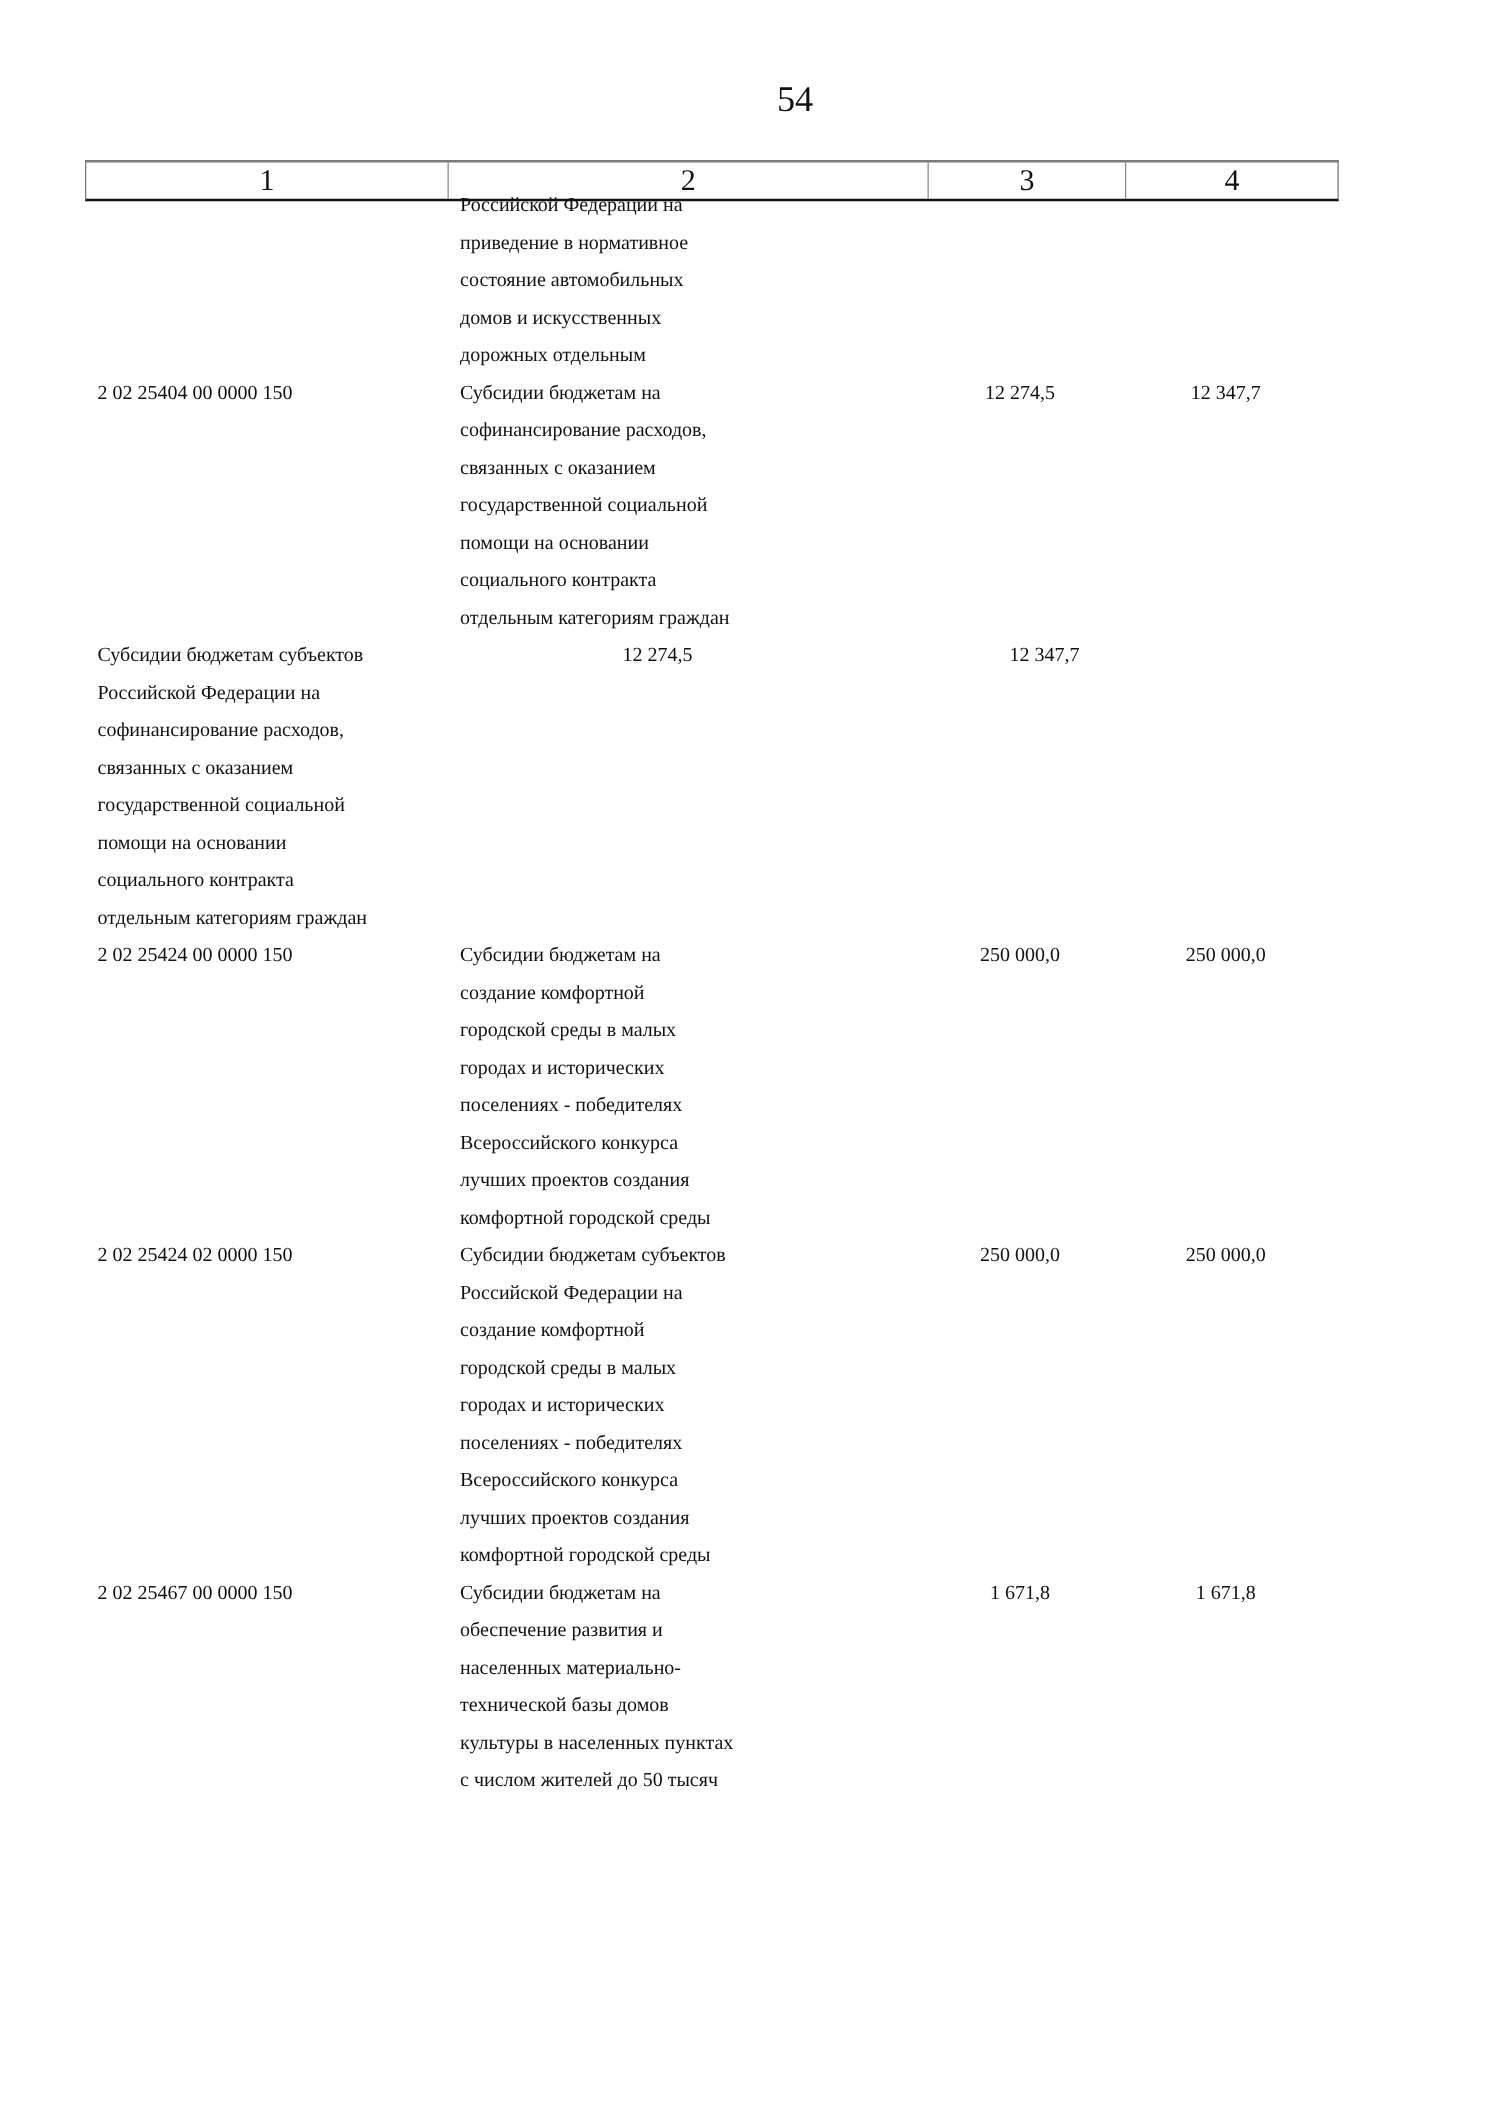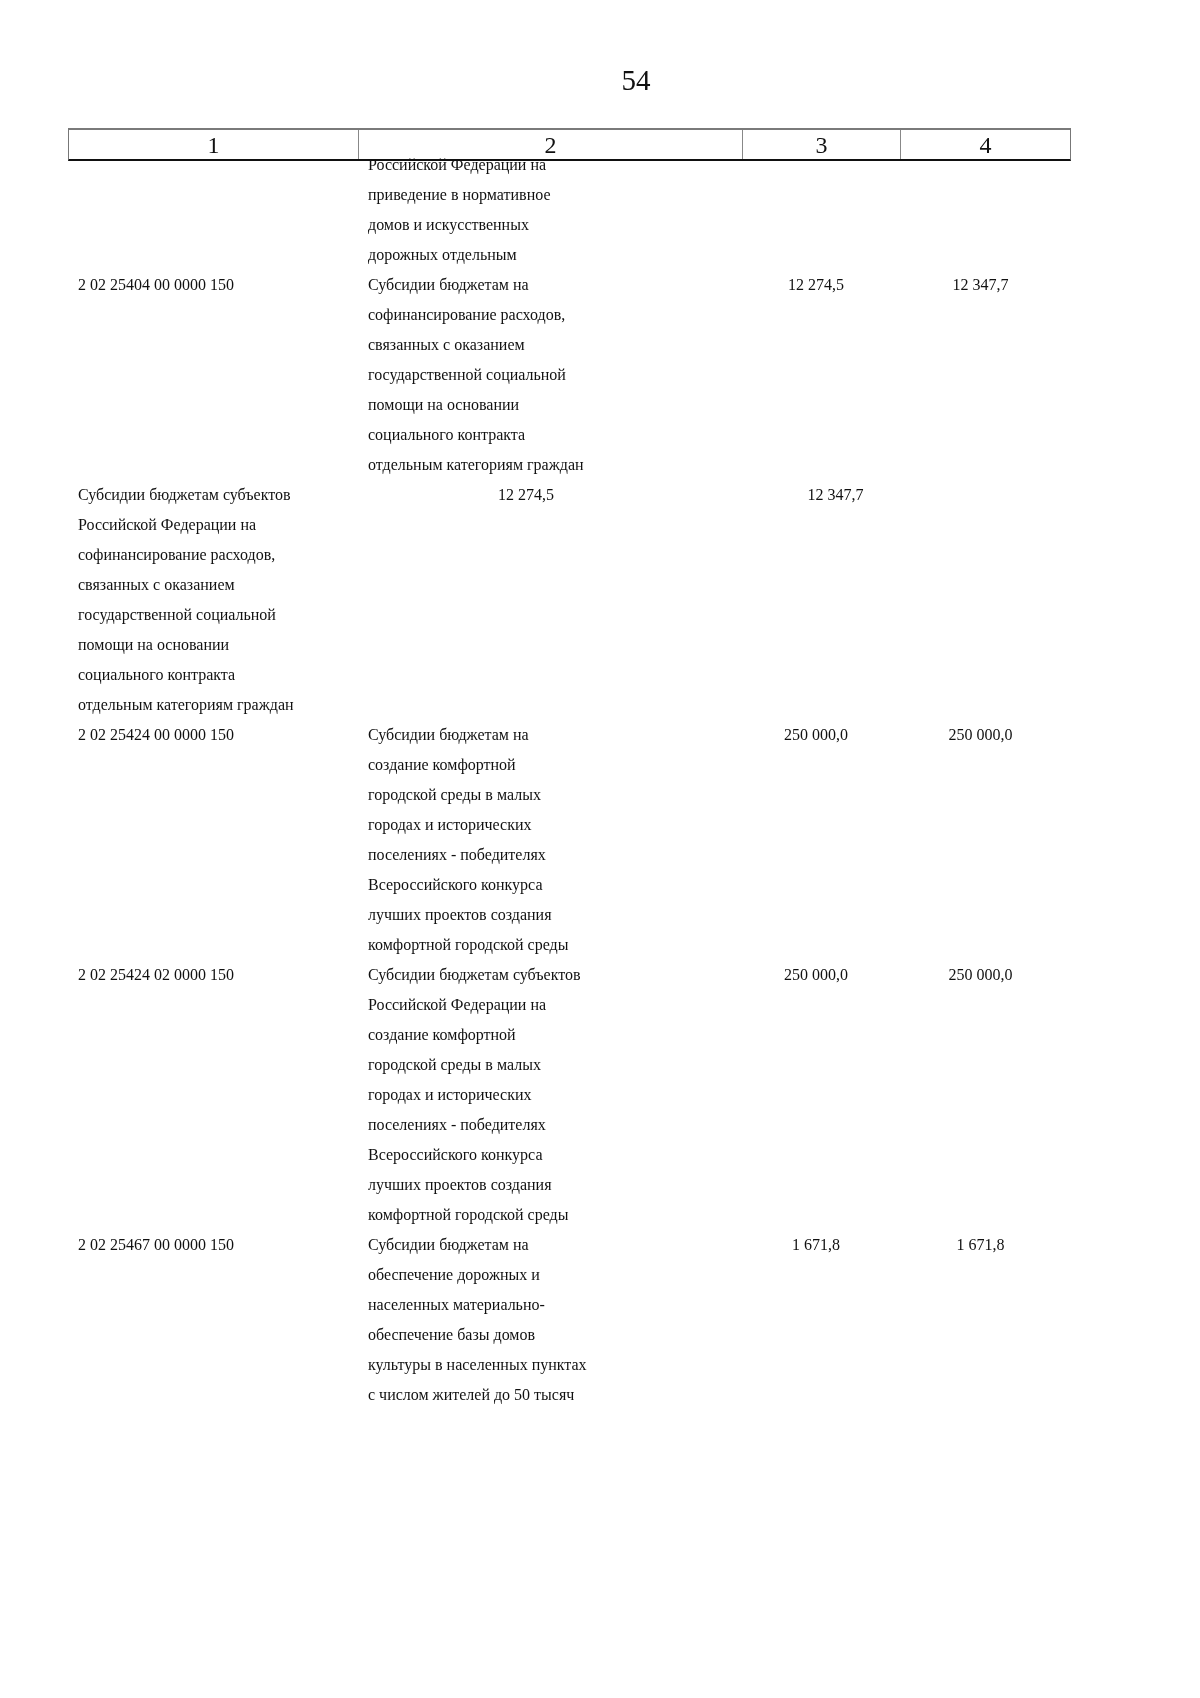--- a/index.html
+++ b/index.html
@@ -33,20 +33,21 @@
   <div class="h3">3</div>
   <div class="h4">4</div>
 </div>
 
 <div class="body" id="tbody">
     <div class="row">
       <div class="c1"></div>
       <div class="c2">
         <span>Российской Федерации на</span>
         <span>приведение в нормативное</span>
+        <span>состояние автомобильных</span>
         <span>домов и искусственных</span>
         <span>дорожных отдельным</span>
       </div>
       <div class="c3"></div>
       <div class="c4"></div>
     </div>
     <div class="row">
       <div class="c1">2 02 25404 00 0000 150</div>
       <div class="c2">
         <span>Субсидии бюджетам на</span>
@@ -102,22 +103,22 @@
         <span>лучших проектов создания</span>
         <span>комфортной городской среды</span>
       </div>
       <div class="c3">250 000,0</div>
       <div class="c4">250 000,0</div>
     </div>
     <div class="row">
       <div class="c1">2 02 25467 00 0000 150</div>
       <div class="c2">
         <span>Субсидии бюджетам на</span>
-        <span>обеспечение дорожных и</span>
+        <span>обеспечение развития и</span>
         <span>населенных материально-</span>
-        <span>обеспечение базы домов</span>
+        <span>технической базы домов</span>
         <span>культуры в населенных пунктах</span>
         <span>с числом жителей до 50 тысяч</span>
       </div>
       <div class="c3">1 671,8</div>
       <div class="c4">1 671,8</div>
     </div>
   </div>
 
 </body></html>

